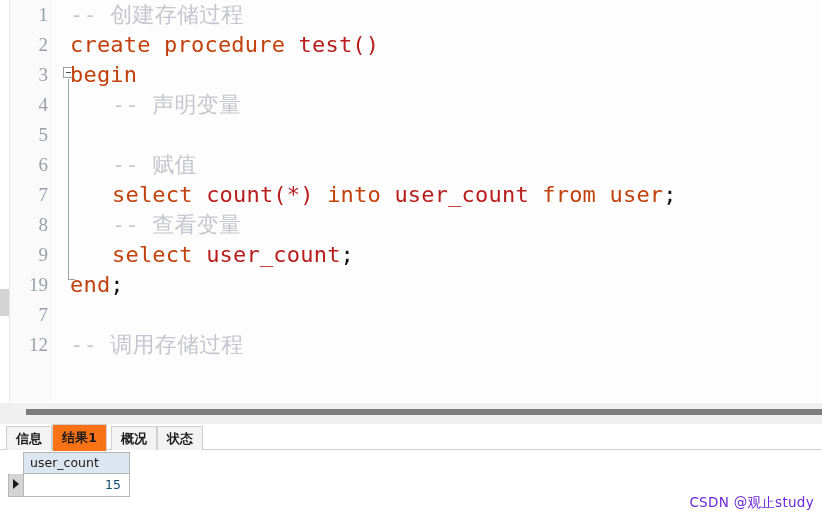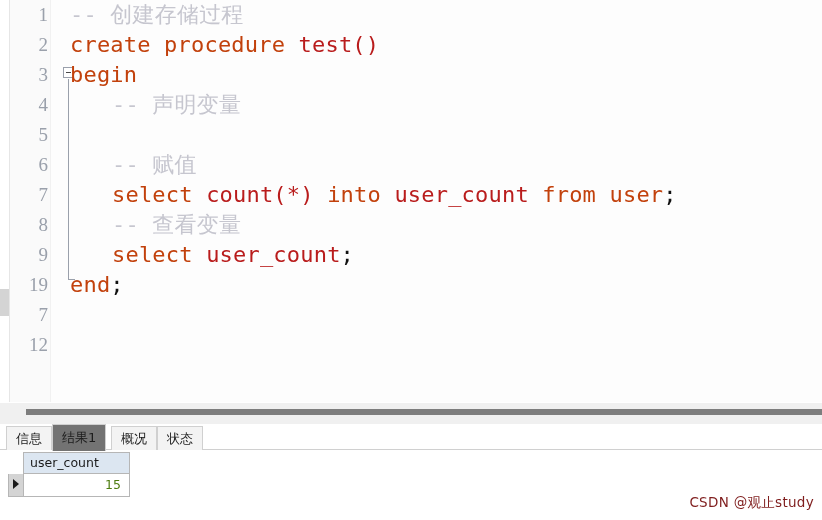--- a/index.html
+++ b/index.html
@@ -164,40 +164,41 @@
     background: #ffffff;
   }
   #tabbar {
     position: absolute;
     left: 0; top: 0;
     width: 822px;
     height: 26px;
     background: #ffffff;
     border-bottom: 1px solid #d0d0d0;
     box-sizing: border-box;
+    font-weight: bold;
   }
   .tab {
     position: absolute;
     top: 2px;
     height: 24px;
     line-height: 23px;
     padding: 0 9px;
     font-size: 13px;
     color: #1c1c1c;
     background: #f3f3f3;
     border: 1px solid #d0d0d0;
     border-bottom: none;
     box-sizing: border-box;
     font-family: "DejaVu Sans", sans-serif;
   }
   .tab.active {
     top: 0;
     height: 27px;
     line-height: 26px;
-    background: #737373;
+    background: #f97316;
     border-color: #d0d0d0;
     z-index: 3;
   }
 
   #grid {
     position: absolute;
     left: 0;
     top: 27px;
     width: 822px;
     height: 69px;
@@ -243,32 +244,32 @@
     left: 23px;
     top: 23px;
     width: 107px;
     height: 23px;
     background: #ffffff;
     border: 1px solid #b6b6b6;
     border-top: none;
     box-sizing: border-box;
     font-size: 12.5px;
     line-height: 21px;
-    color: #4d7c0f;
+    color: #0c4a6e;
     text-align: right;
     padding-right: 8px;
     font-family: "DejaVu Sans", sans-serif;
   }
 
   #watermark {
     position: absolute;
     right: 8px;
     bottom: 8px;
     font-size: 13.5px;
-    color: #7f1d1d;
+    color: #6d28d9;
     font-family: "DejaVu Sans", sans-serif;
     letter-spacing: 0.3px;
   }
 </style>
 </head>
 <body>
 
 <div id="app">
 
   <div id="editor-area">
@@ -290,21 +291,21 @@
           <div class="code-line"><span class="ln">2</span><span class="code-text" style="left: 60px;"><span class="kw">create procedure </span><span class="id">test()</span></span></div>
           <div class="code-line"><span class="ln">3</span><span class="code-text" style="left: 60px;"><span class="kw">begin</span></span></div>
           <div class="code-line"><span class="ln">4</span><span class="code-text" style="left: 102px;"><span class="cmt">-- 声明变量</span></span></div>
           <div class="code-line"><span class="ln">5</span></div>
           <div class="code-line"><span class="ln">6</span><span class="code-text" style="left: 102px;"><span class="cmt">-- 赋值</span></span></div>
           <div class="code-line"><span class="ln">7</span><span class="code-text" style="left: 102px;"><span class="kw">select </span><span class="id">count(*) </span><span class="kw">into </span><span class="id">user_count </span><span class="kw">from user</span><span class="punct">;</span></span></div>
           <div class="code-line"><span class="ln">8</span><span class="code-text" style="left: 102px;"><span class="cmt">-- 查看变量</span></span></div>
           <div class="code-line"><span class="ln">9</span><span class="code-text" style="left: 102px; text-align: right;"><span class="kw">select </span><span class="id">user_count</span><span class="punct">;</span></span></div>
           <div class="code-line"><span class="ln">19</span><span class="code-text" style="left: 60px;"><span class="kw">end</span><span class="punct">;</span></span></div>
           <div class="code-line"><span class="ln">7</span><span class="code-text" style="left: 60px;"></span></div>
-          <div class="code-line"><span class="ln">12</span></div>
+          <div class="code-line"><span class="ln">12</span><span class="code-text" style="left: 60px;"><span class="cmt">-- 调用存储过程</span></span></div>
         </div>
     </div>
   </div>
 
   <div id="hscroll">
     <div id="hscroll-thumb"></div>
   </div>
 
   <div id="bottom">
 

